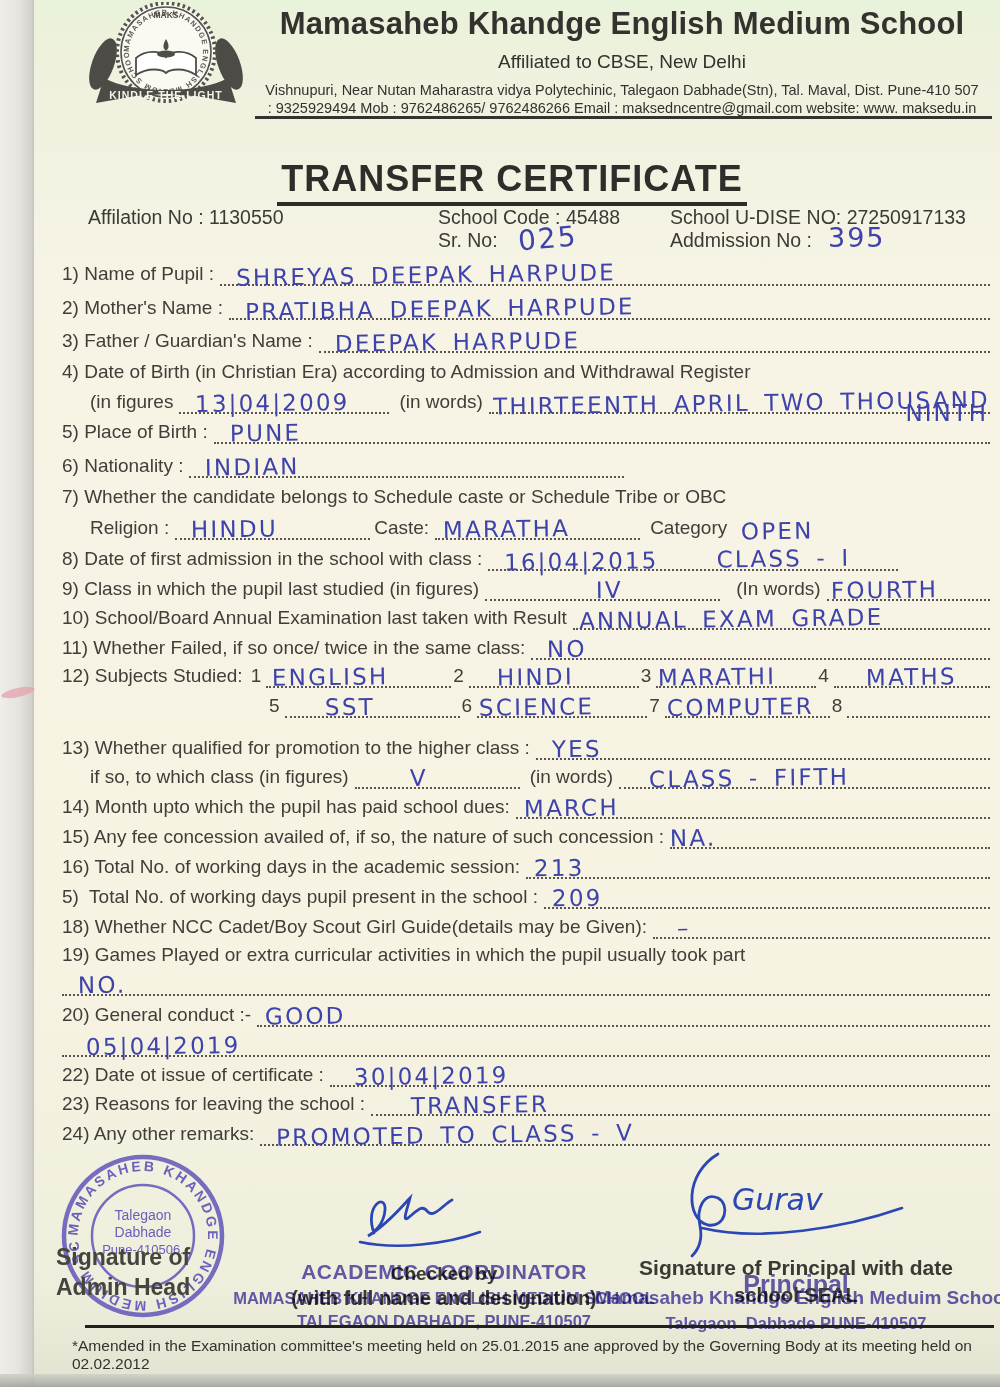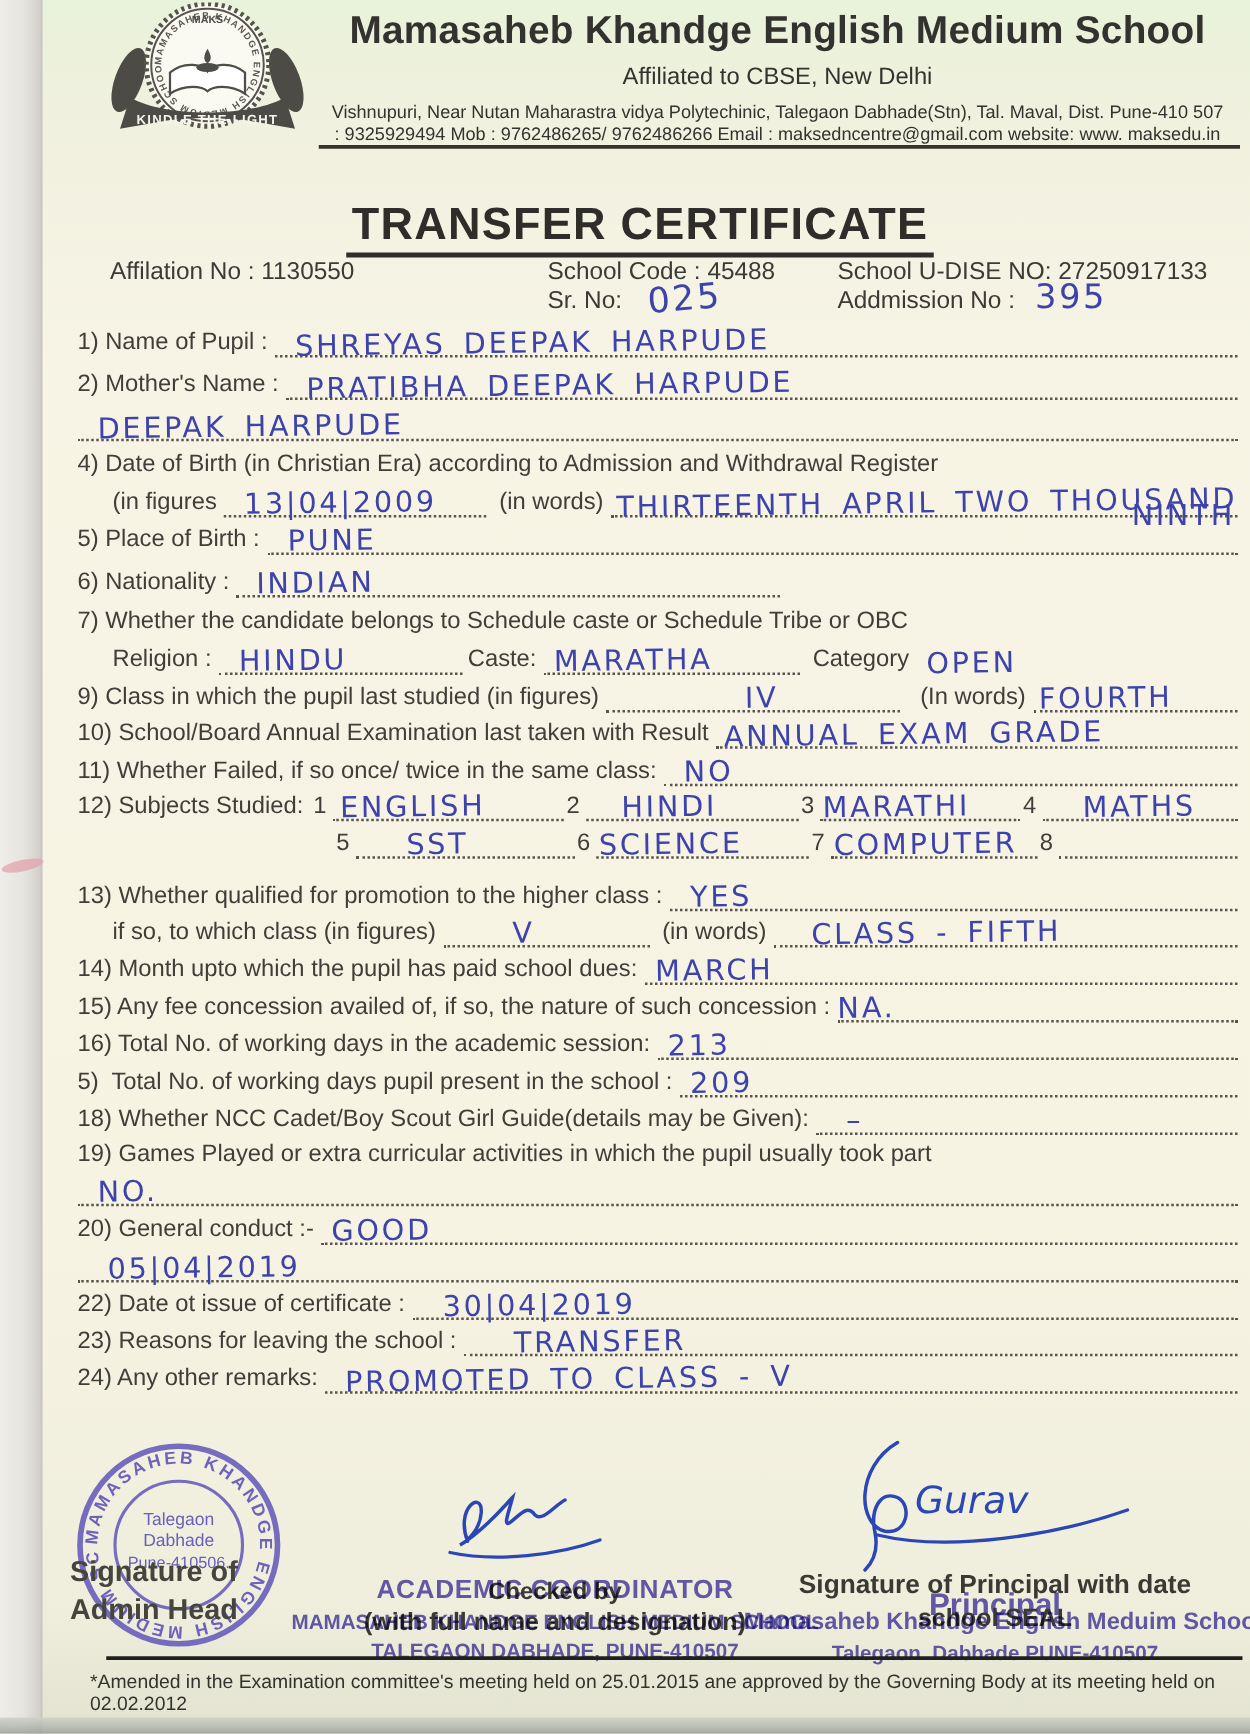--- a/index.html
+++ b/index.html
@@ -117,20 +117,21 @@
     </div>
 
     <div class="row" style="height:34px">
       <span class="lbl">2) Mother's Name :</span>
       <span class="blank">
           <span class="hw">PRATIBHA DEEPAK HARPUDE</span>
         </span>
     </div>
 
     <div class="row" style="height:33px">
+      <span class="lbl">3) Father / Guardian's Name :</span>
       <span class="blank">
           <span class="hw">DEEPAK HARPUDE</span>
         </span>
     </div>
 
     <div class="row" style="height:31px">
       <span class="lbl">4) Date of Birth (in Christian Era) according to Admission and Withdrawal Register</span>
     </div>
     <div class="row indent" style="height:30px">
       <span class="lbl">(in figures</span>
@@ -167,20 +168,26 @@
           <span class="hw">HINDU</span>
         </span>
       <span class="lbl" style="margin-left:4px">Caste:</span>
       <span class="blank fixed" style="width:205px">
           <span class="hw" style="margin-left:8px">MARATHA</span>
         </span>
       <span class="lbl" style="margin-left:10px">Category</span>
       <span class="hw" style="margin-left:8px">OPEN</span>
     </div>
 
+    <div class="row" style="height:31px">
+      <span class="lbl">8) Date of first admission in the school with class :</span>
+      <span class="blank" style="max-width:410px">
+          <span class="hw">16|04|2015    CLASS - I</span>
+        </span>
+    </div>
 
     <div class="row" style="height:30px">
       <span class="lbl">9) Class in which the pupil last studied (in figures)</span>
       <span class="blank fixed" style="width:235px">
           <span class="hw" style="margin-left:111px">IV</span>
         </span>
       <span class="lbl" style="margin-left:16px">(In words)</span>
       <span class="blank">
           <span class="hw" style="margin-left:4px">FOURTH</span>
         </span>

